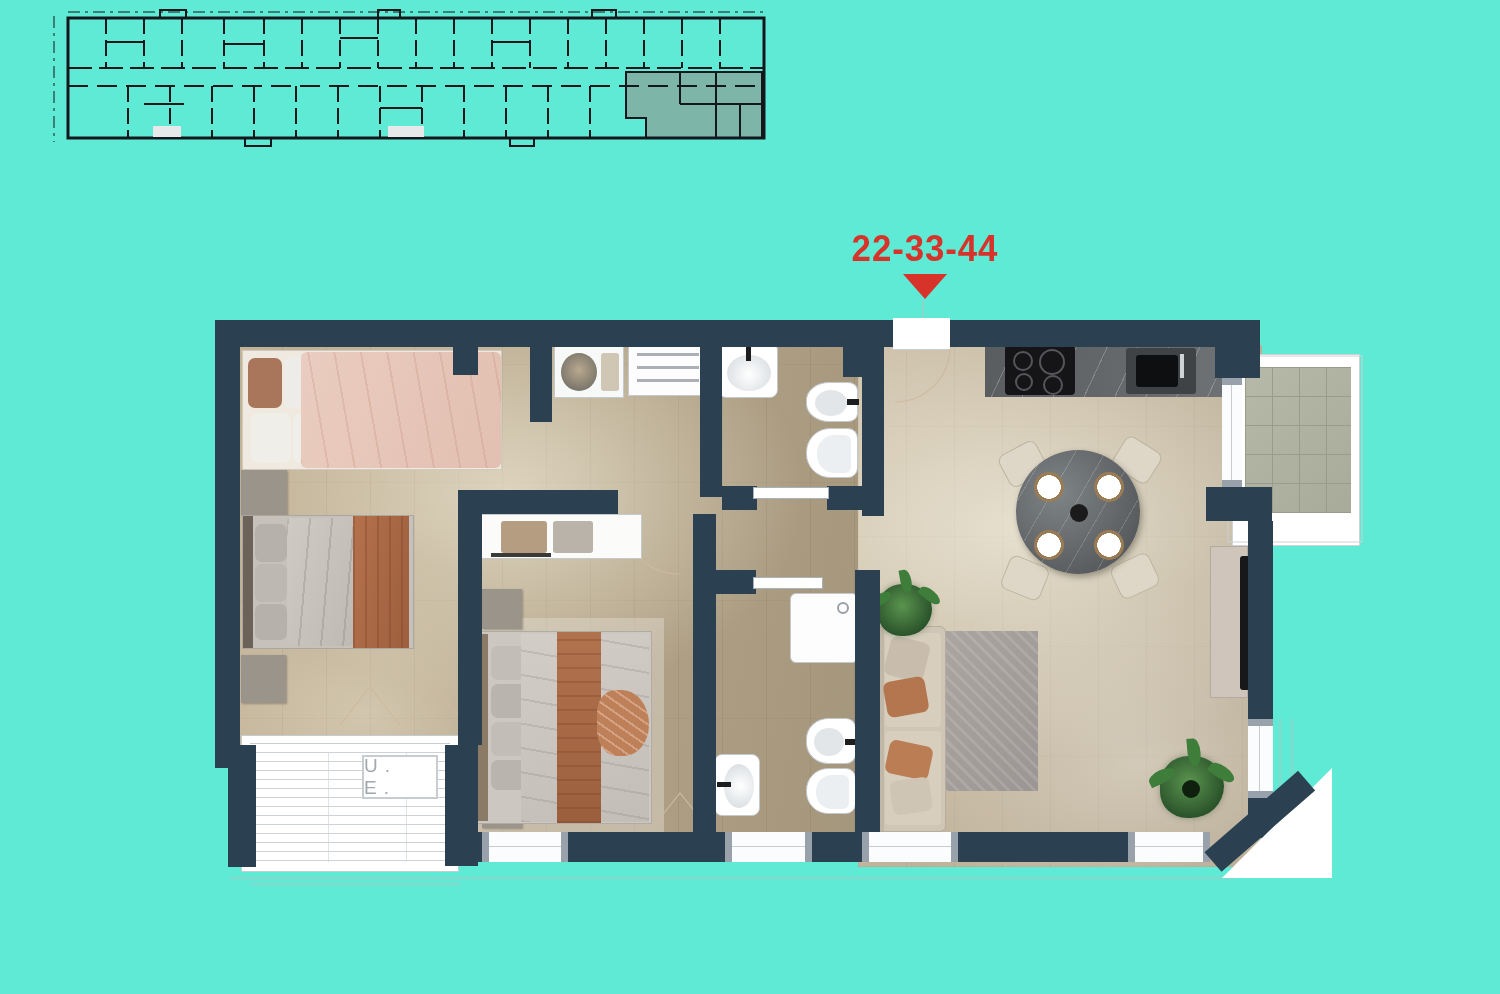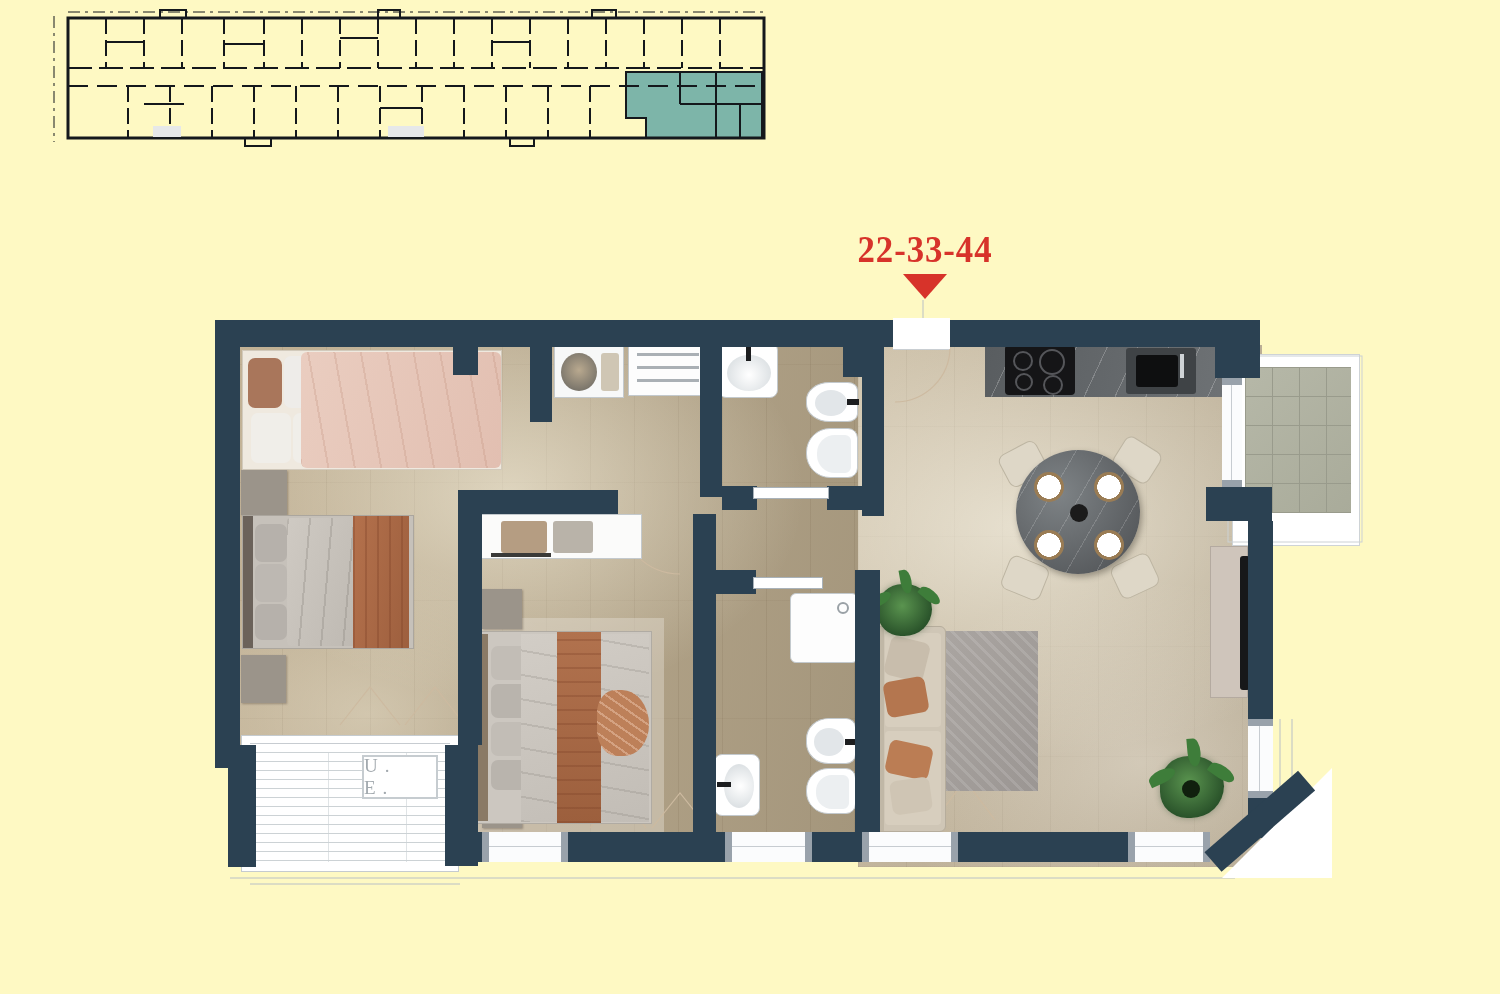--- a/index.html
+++ b/index.html
@@ -1,17 +1,17 @@
 <!DOCTYPE html>
 <html><head>
 <meta charset="utf-8">
 <style>
   html,body{margin:0;padding:0;background:#fff;}
-  .stage{position:relative;width:1500px;height:994px;background:#fef9c3;overflow:hidden;
-         font-family:Liberation Serif, serif;}
+  .stage{position:relative;width:1500px;height:994px;background:#5eead4;overflow:hidden;
+         font-family:Liberation Sans, sans-serif;}
   .abs{position:absolute;}
   .wall{position:absolute;background:#2b4152;}
   .floor{position:absolute;
     background:
       radial-gradient(ellipse 420px 300px at 42% 30%, rgba(255,250,232,.55), transparent 70%),
       radial-gradient(ellipse 300px 220px at 20% 75%, rgba(255,250,232,.35), transparent 70%),
       repeating-linear-gradient(90deg, rgba(90,70,45,.10) 0 1.5px, transparent 1.5px 44px),
       repeating-linear-gradient(0deg, rgba(90,70,45,.06) 0 1px, transparent 1px 118px),
       linear-gradient(100deg,#c2b296,#a3957b);}
   .floor.living{background:

